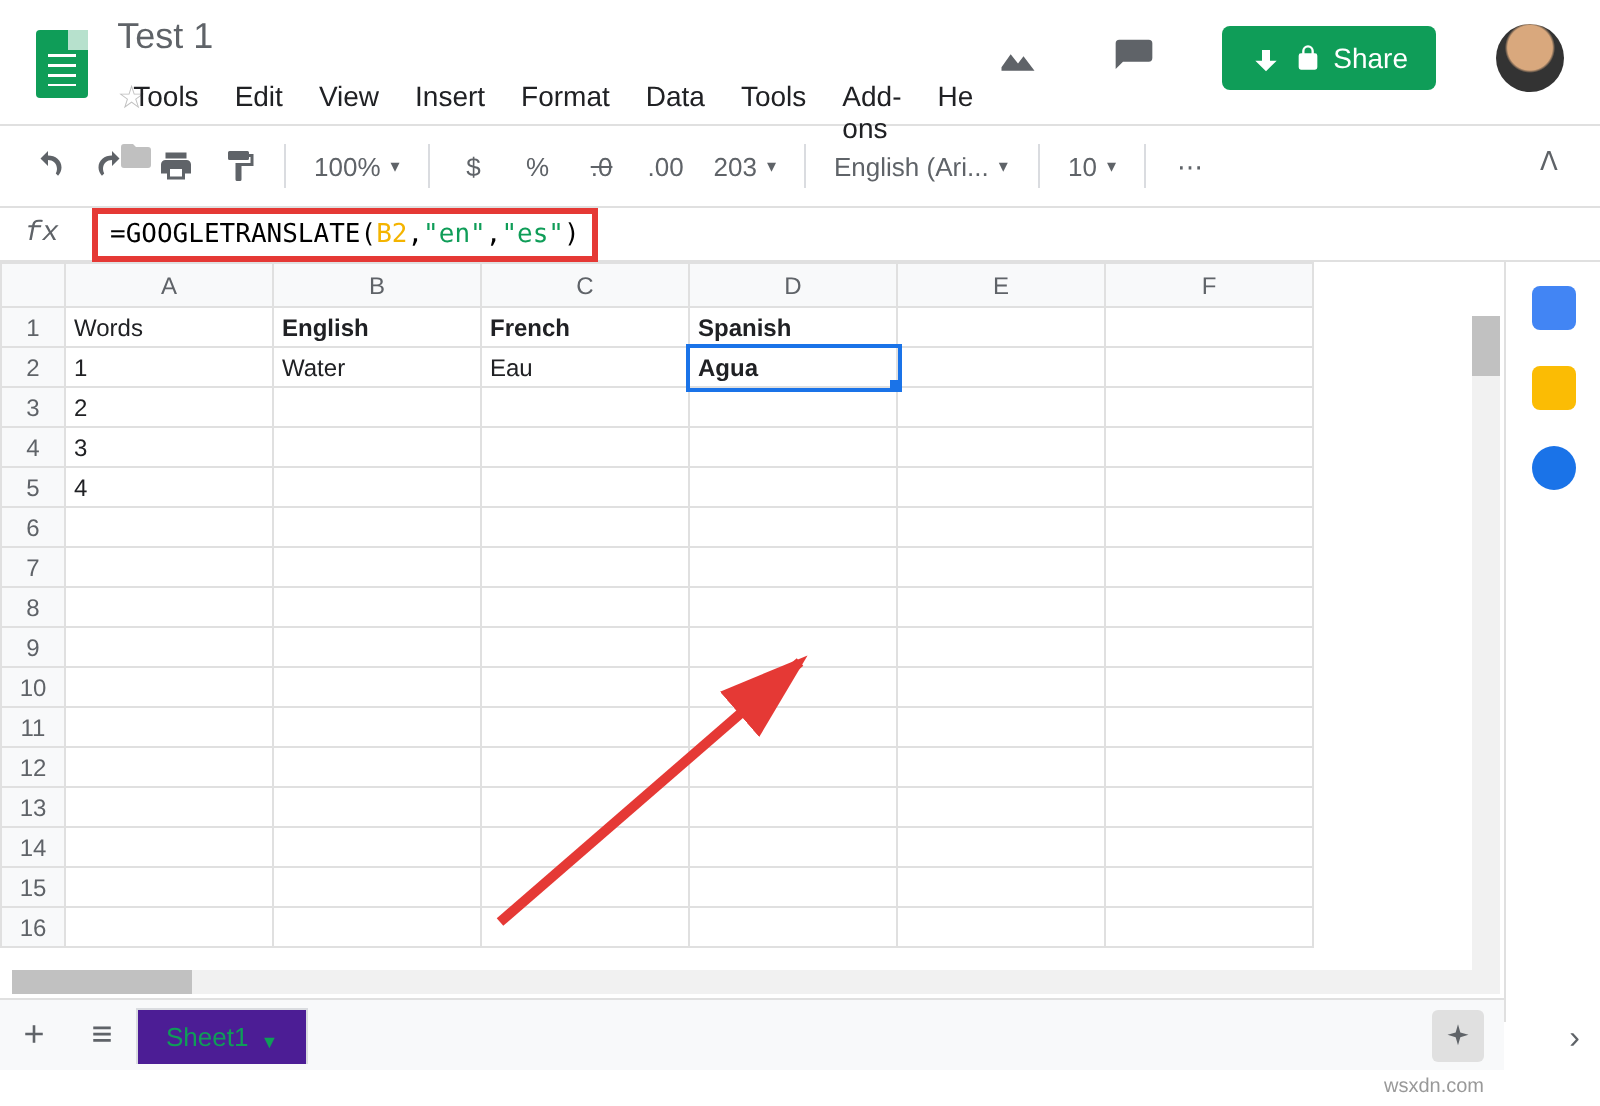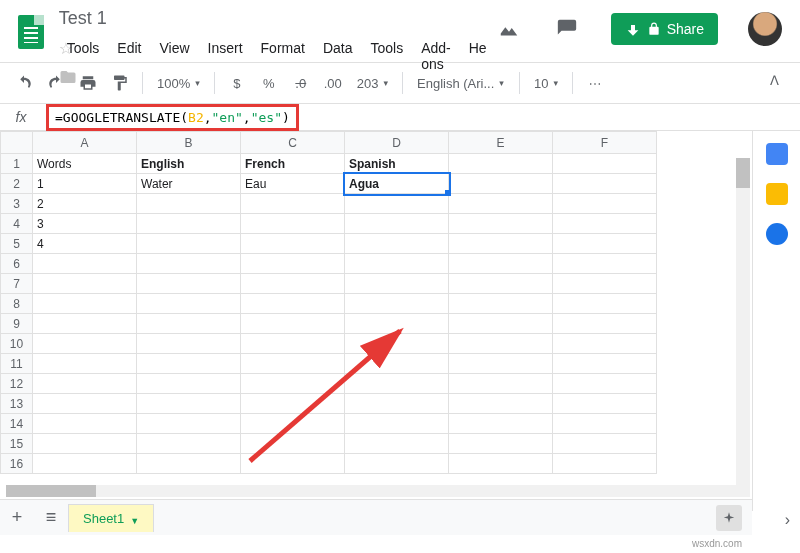--- a/index.html
+++ b/index.html
@@ -31,21 +31,21 @@
 .tb-btn svg { width:18px; height:18px; fill:#5f6368; }
 .tb-sep { width:1px; height:22px; background:#dadce0; margin:0 4px; }
 .tb-text { font-size:13px; color:#5f6368; padding:0 4px; }
 .tb-dropdown { display:flex; align-items:center; gap:3px; padding:0 6px; height:26px; cursor:pointer; color:#5f6368; }
 .tb-chevron::after { content:"▾"; font-size:9px; color:#5f6368; margin-left:2px; }
 .toolbar-flex { flex:1; }
 .chevron-up { width:20px; height:20px; color:#5f6368; cursor:pointer; }
 
 
 .formula-bar { display:flex; align-items:center; height:28px; border-top:1px solid #e0e0e0; border-bottom:1px solid #e0e0e0; }
-.fx-label { width:42px; text-align:center; font-style:italic; color:#5f6368; font-size:14px; }
+.fx-label { width:42px; text-align:center; font-style:italic; color:#5f6368; font-size:14px;font-family:Liberation Mono, monospace; }
 .formula-box { border:3px solid #e53935; padding:3px 6px; margin-left:4px; font-size:13px; font-family:Consolas,monospace; display:flex; }
 .f-eq { color:#000; }
 .f-fn { color:#000; }
 .f-paren,.f-comma { color:#000; }
 .f-ref { color:#f4b400; }
 .f-str { color:#0f9d58; }
 
 
 .sheet-wrap { display:flex; height:380px; }
 .sheet { flex:1; overflow:auto; position:relative; }
@@ -63,21 +63,21 @@
 .arrow { position:absolute; left:240px; top:190px; width:180px; height:150px; pointer-events:none; }
 
 
 .side-panel { width:48px; border-left:1px solid #e0e0e0; display:flex; flex-direction:column; align-items:center; padding-top:12px; gap:18px; }
 .sp-icon { width:22px; height:22px; border-radius:4px; cursor:pointer; }
 .sp-cal{background:#4285f4}.sp-keep{background:#fbbc04}.sp-tasks{background:#1a73e8;border-radius:50%}
 
 
 .tabstrip { position:absolute; left:0; right:48px; bottom:18px; height:36px; border-top:1px solid #e0e0e0; display:flex; align-items:center; background:#f8f9fa; }
 .tabstrip .tab-btn { width:34px; height:28px; display:flex; align-items:center; justify-content:center; color:#5f6368; cursor:pointer; font-size:18px; }
-.sheet-tab { background:#fef9c3; border:1px solid #dadce0; border-bottom:none; padding:6px 14px; font-size:13px; color:#0f9d58; display:flex; align-items:flex-end; gap:6px; cursor:pointer; }
+.sheet-tab { background:#4c1d95; border:1px solid #dadce0; border-bottom:none; padding:6px 14px; font-size:13px; color:#0f9d58; display:flex; align-items:flex-end; gap:6px; cursor:pointer; }
 .explore-btn { margin-left:auto; margin-right:10px; width:26px; height:26px; background:#e0e0e0; border-radius:3px; display:flex; align-items:center; justify-content:center; cursor:pointer; }
 .side-chevron { position:absolute; right:10px; bottom:24px; color:#5f6368; font-size:16px; cursor:pointer; }
 
 .watermark { position:absolute; right:58px; bottom:4px; font-size:10px; color:#999; }
 
 .scroll-track{position:absolute; right:50px; top:158px; bottom:56px; width:14px; background:#f1f1f1;}
 .scroll-thumb{position:absolute; top:0; width:100%; height:30px; background:#c1c1c1;}
 .scroll-h-track{position:absolute; left:6px; right:64px; bottom:56px; height:12px; background:#f1f1f1;}
 .scroll-h-thumb{position:absolute;left:0;height:100%;width:90px;background:#c1c1c1;}
 </style>

